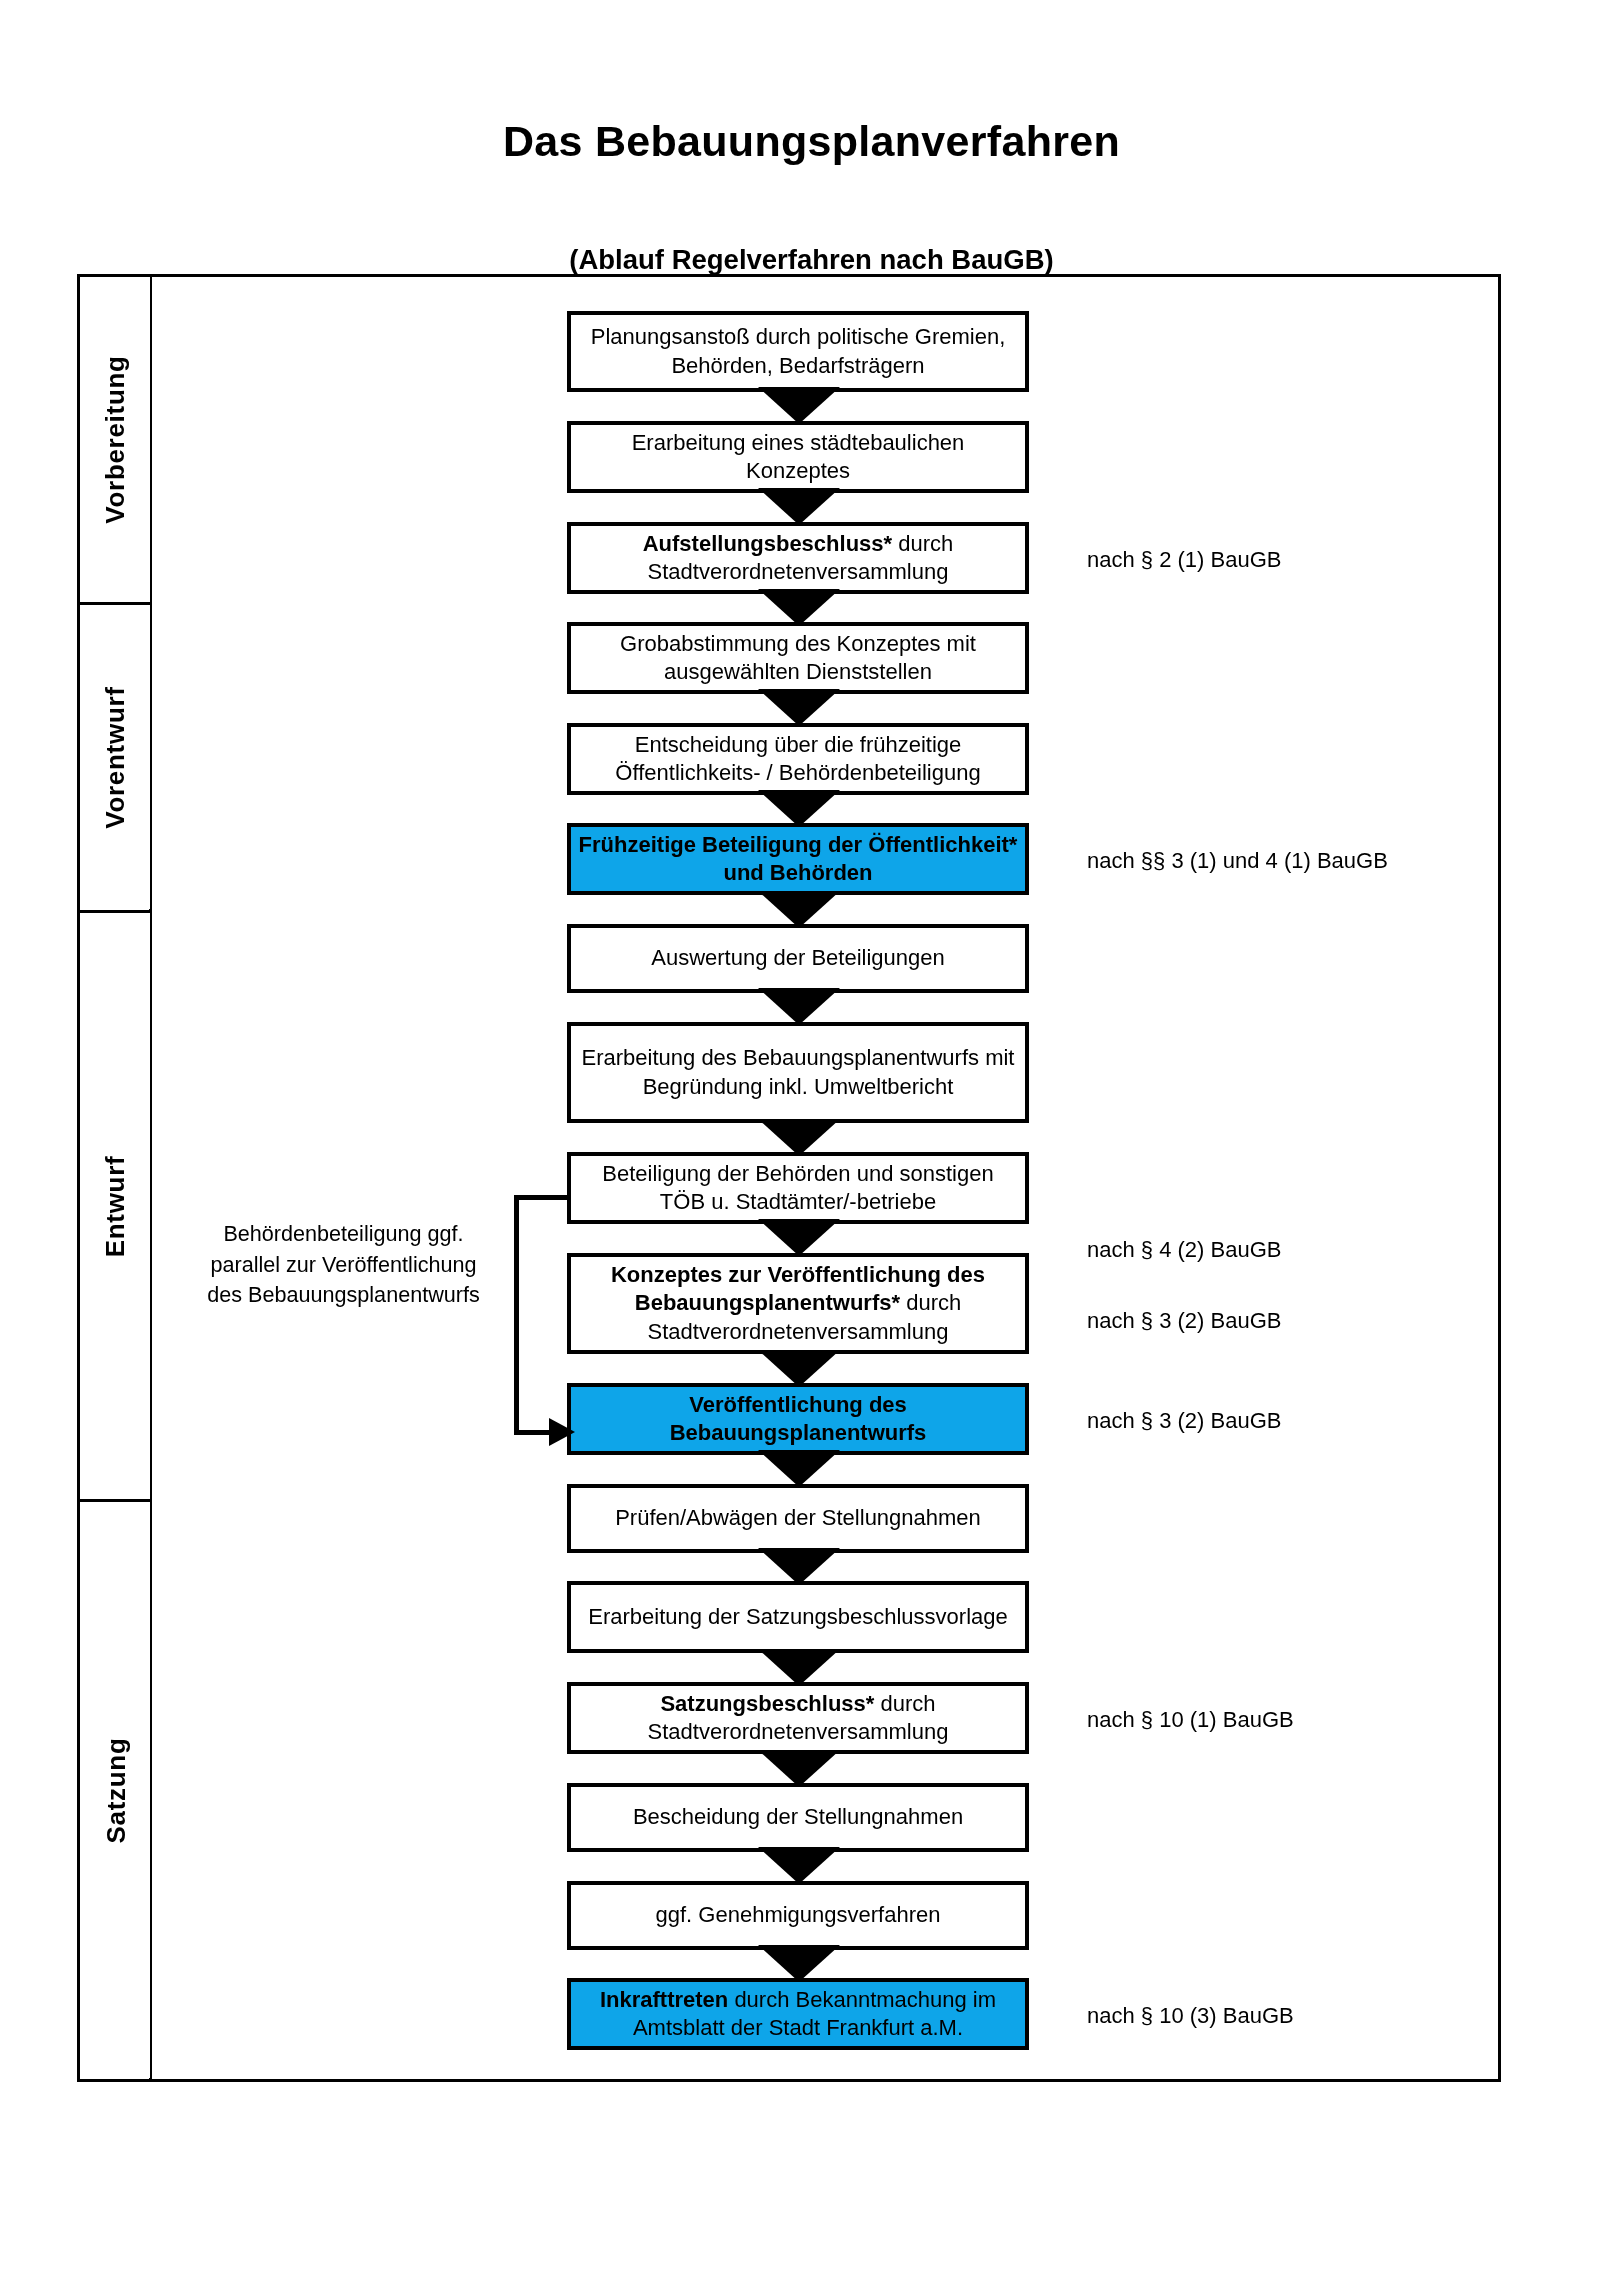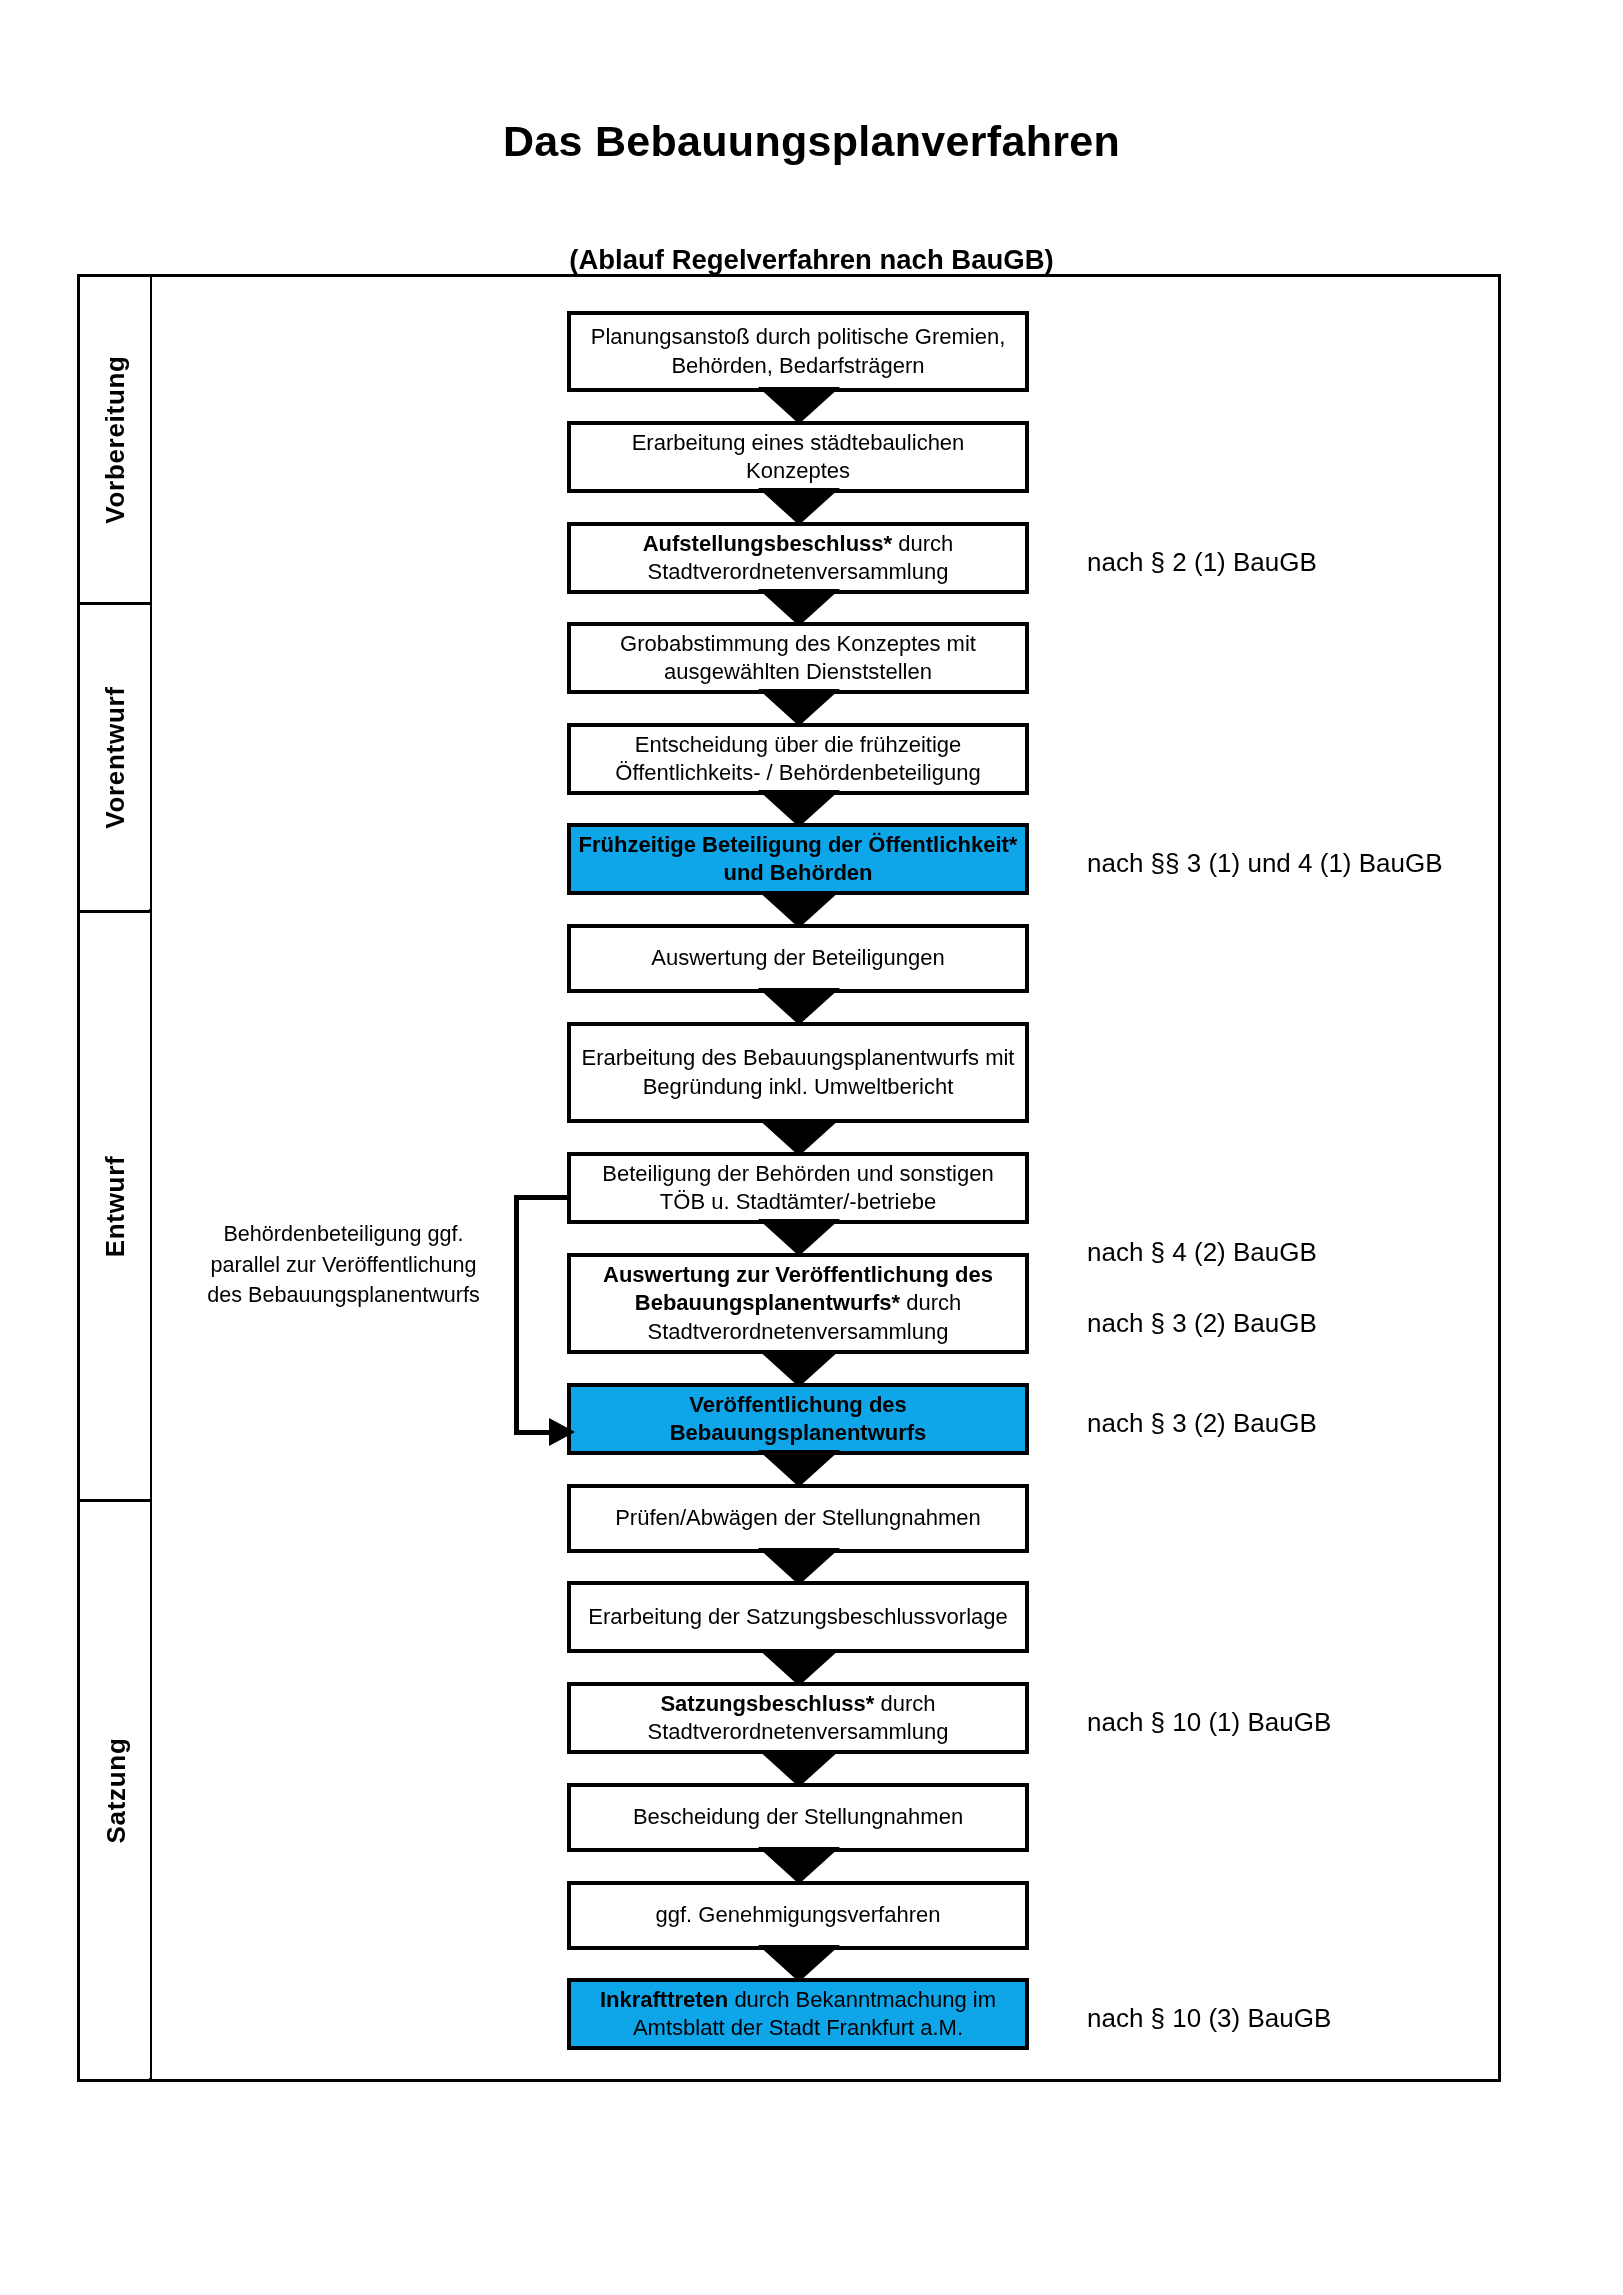--- a/index.html
+++ b/index.html
@@ -69,21 +69,21 @@
     width:0;height:0;
     border-left:41px solid transparent;
     border-right:41px solid transparent;
     border-top:37px solid #000;
     z-index:6;
   }
 
   
   .lawref{
     position:absolute;left:1087px;width:406px;
-    font-size:26px;text-align:left;z-index:5;
+    font-size:22px;text-align:left;z-index:5;
   }
 
   
   .sidenote{
     position:absolute;left:196px;width:295px;
     font-size:21.6px;line-height:1.42;text-align:center;z-index:5;
   }
 
   
   .brk-line{position:absolute;background:#000;z-index:5;}
@@ -182,21 +182,21 @@
     <span><b></b><span>Erarbeitung des Bebauungsplanentwurfs mit Begründung inkl. Umweltbericht</span></span>
   </div>
   <div class="arrow" style="left:758px;top:1119px;"></div>
 
   <div class="box" style="top:1152px;height:72px;">
     <span><b></b><span>Beteiligung der Behörden und sonstigen TÖB u. Stadtämter/-betriebe</span></span>
   </div>
   <div class="arrow" style="left:758px;top:1219px;"></div>
 
   <div class="box" style="top:1253px;height:101px;">
-    <span><b>Auswertung zur Veröffentlichung des Bebauungsplanentwurfs*</b><span> durch Stadtverordnetenversammlung</span></span>
+    <span><b>Konzeptes zur Veröffentlichung des Bebauungsplanentwurfs*</b><span> durch Stadtverordnetenversammlung</span></span>
   </div>
   <div class="arrow" style="left:758px;top:1350px;"></div>
 
   <div class="box blue" style="top:1383px;height:72px;">
     <span><b>Veröffentlichung des Bebauungsplanentwurfs</b><span></span></span>
   </div>
   <div class="arrow" style="left:758px;top:1450px;"></div>
 
   <div class="box" style="top:1484px;height:69px;">
     <span><b></b><span>Prüfen/Abwägen der Stellungnahmen</span></span>

